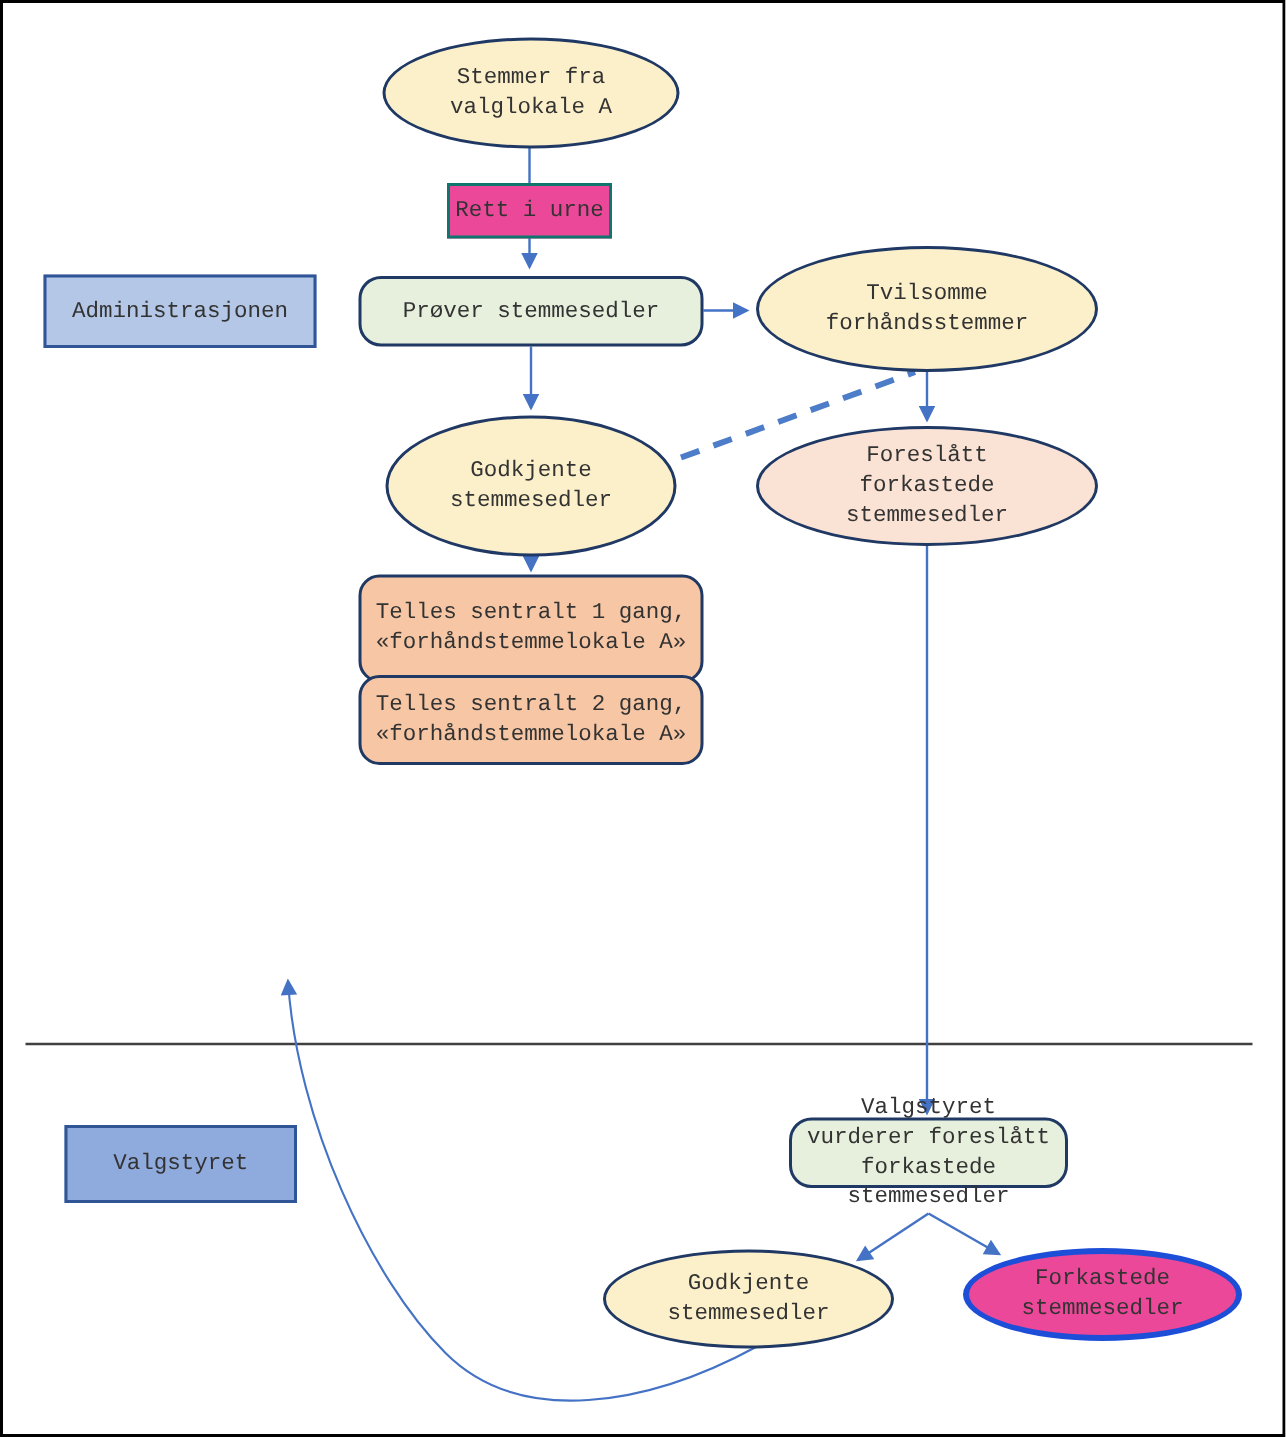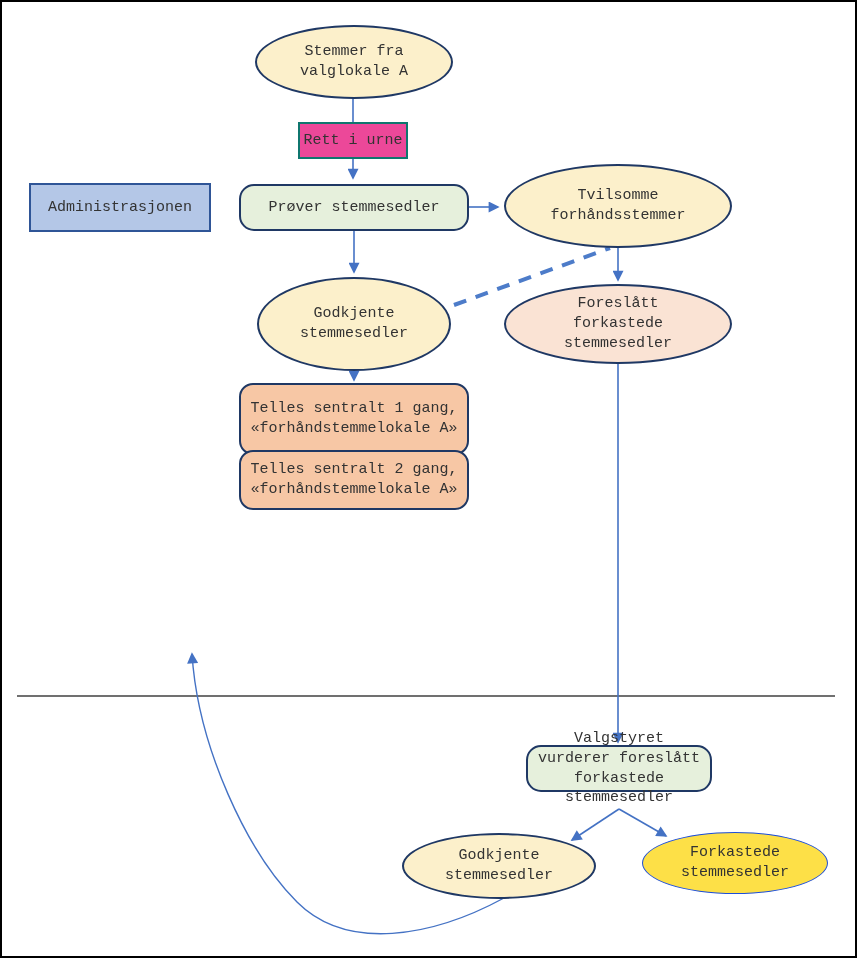--- a/index.html
+++ b/index.html
@@ -17,21 +17,21 @@
   .node{
     position:absolute;z-index:2;
     display:flex;align-items:center;justify-content:center;
     text-align:center;font-size:15px;line-height:1.32;
     box-sizing:border-box;
   }
   .node .lbl{display:block;}
   .ellipse{border-radius:50%;}
   .ell-yellow{background:#FCF0CB;border:2px solid #1F3864;}
   .ell-pink{background:#FAE3D4;border:2px solid #1F3864;text-align:center;}
-  .ell-orange{background:#fde047;border:1px solid #1d4ed8;}
+  .ell-orange{background:#ec4899;border:4px solid #1d4ed8;}
   .rect-white{background:#ec4899;border:2px solid #0f766e;justify-content:center;}
   .round-green{background:#E6F0DC;border:2px solid #1F3864;border-radius:15px;}
   .round-orange{background:#F7C7A5;border:2px solid #1F3864;border-radius:14px;}
   .lane-admin{background:#B4C7E7;border:2px solid #2F5597;}
   .lane-valg{background:#8FAADC;border:2px solid #2F5597;}
   .note-dashed{background:#FFFFFF;border:2px dashed #1F3864;border-radius:12px;}
 
   
   .n-stemmer   {left:253px;top:23px; width:198px;height:74px;}
   .n-rett      {left:296px;top:120px;width:110px;height:37px;}
@@ -123,20 +123,23 @@
 
   <div class="node round-orange n-telles1">
     <span class="lbl">Telles sentralt 1 gang, «forhåndstemmelokale A»</span>
   </div>
 
   <div class="node round-orange n-telles2">
     <span class="lbl">Telles sentralt 2 gang, «forhåndstemmelokale A»</span>
   </div>
 
 
+  <div class="node lane-valg n-valg">
+    <span class="lbl">Valgstyret</span>
+  </div>
 
   <div class="node round-green n-vurderer">
     <span class="lbl">Valgstyret vurderer foreslått forkastede stemmesedler</span>
   </div>
 
   <div class="node ellipse ell-yellow n-godkjente2">
     <span class="lbl">Godkjente stemmesedler</span>
   </div>
 
   <div class="node ellipse ell-orange n-forkastede">

